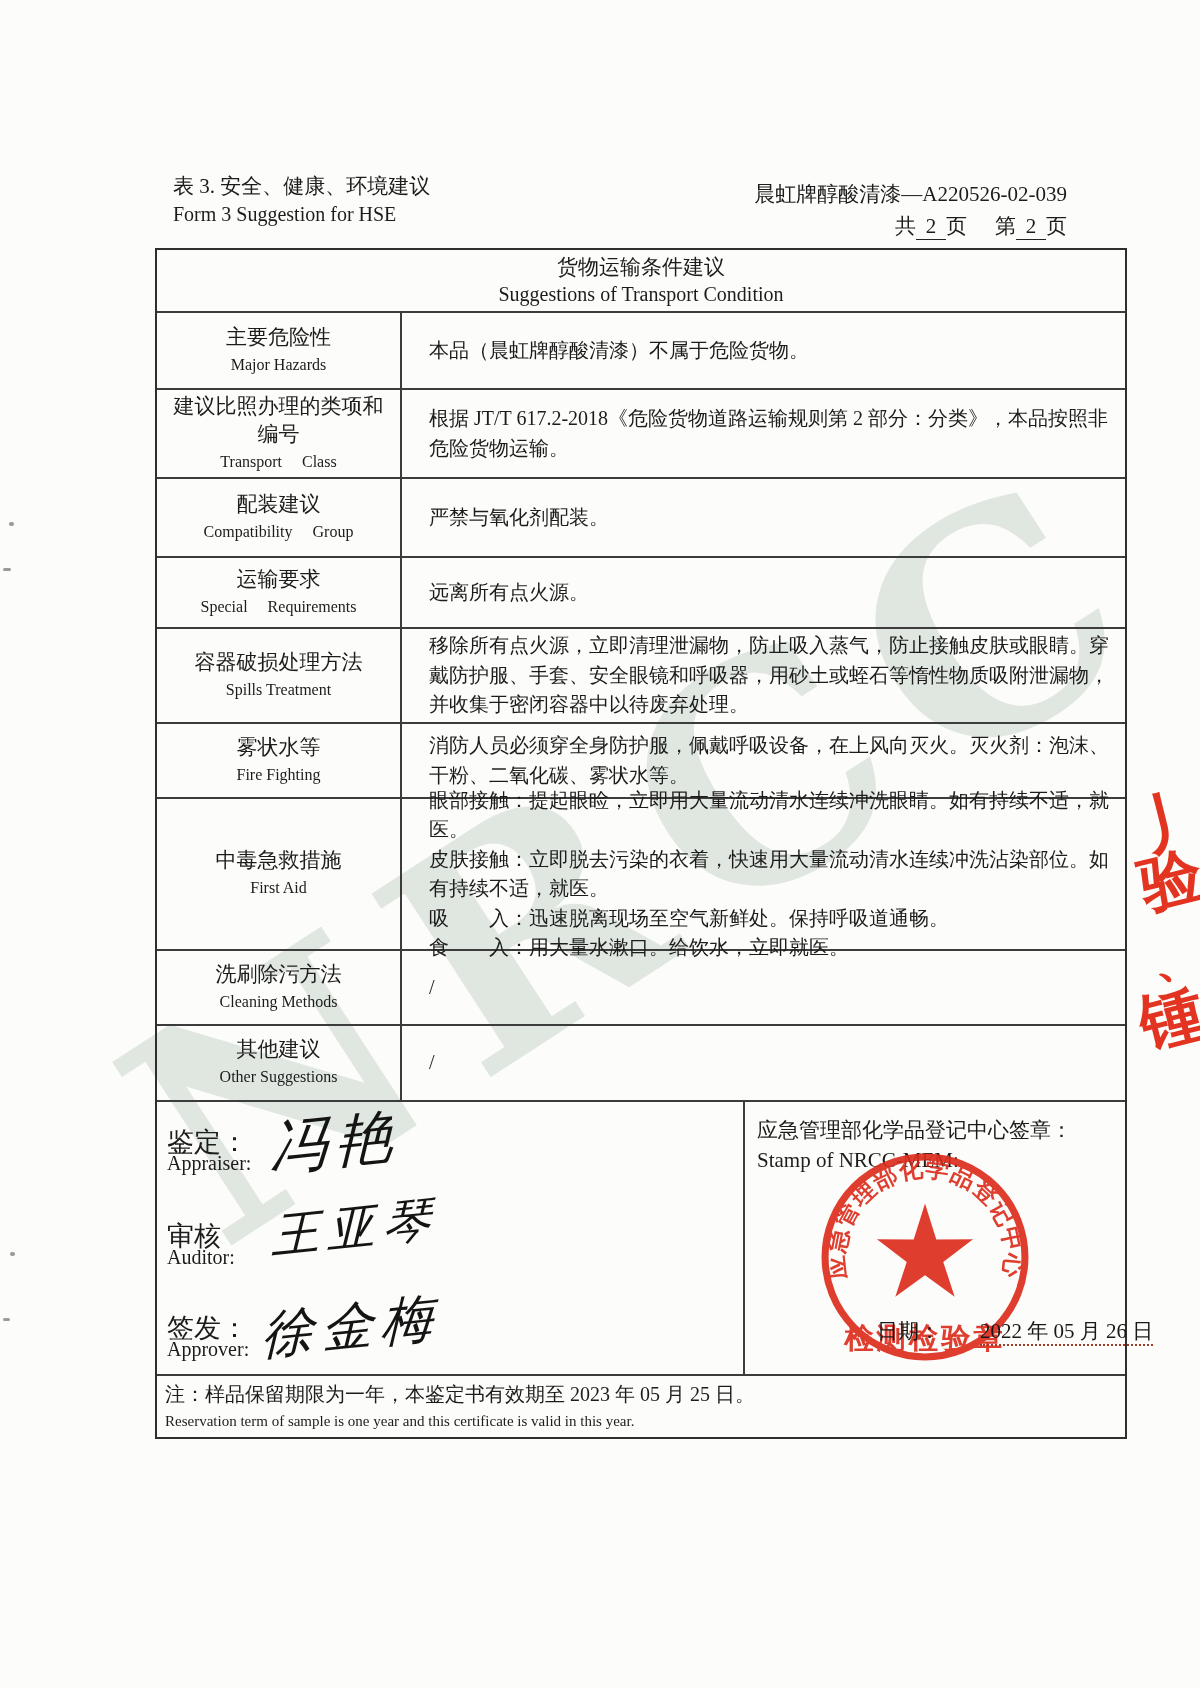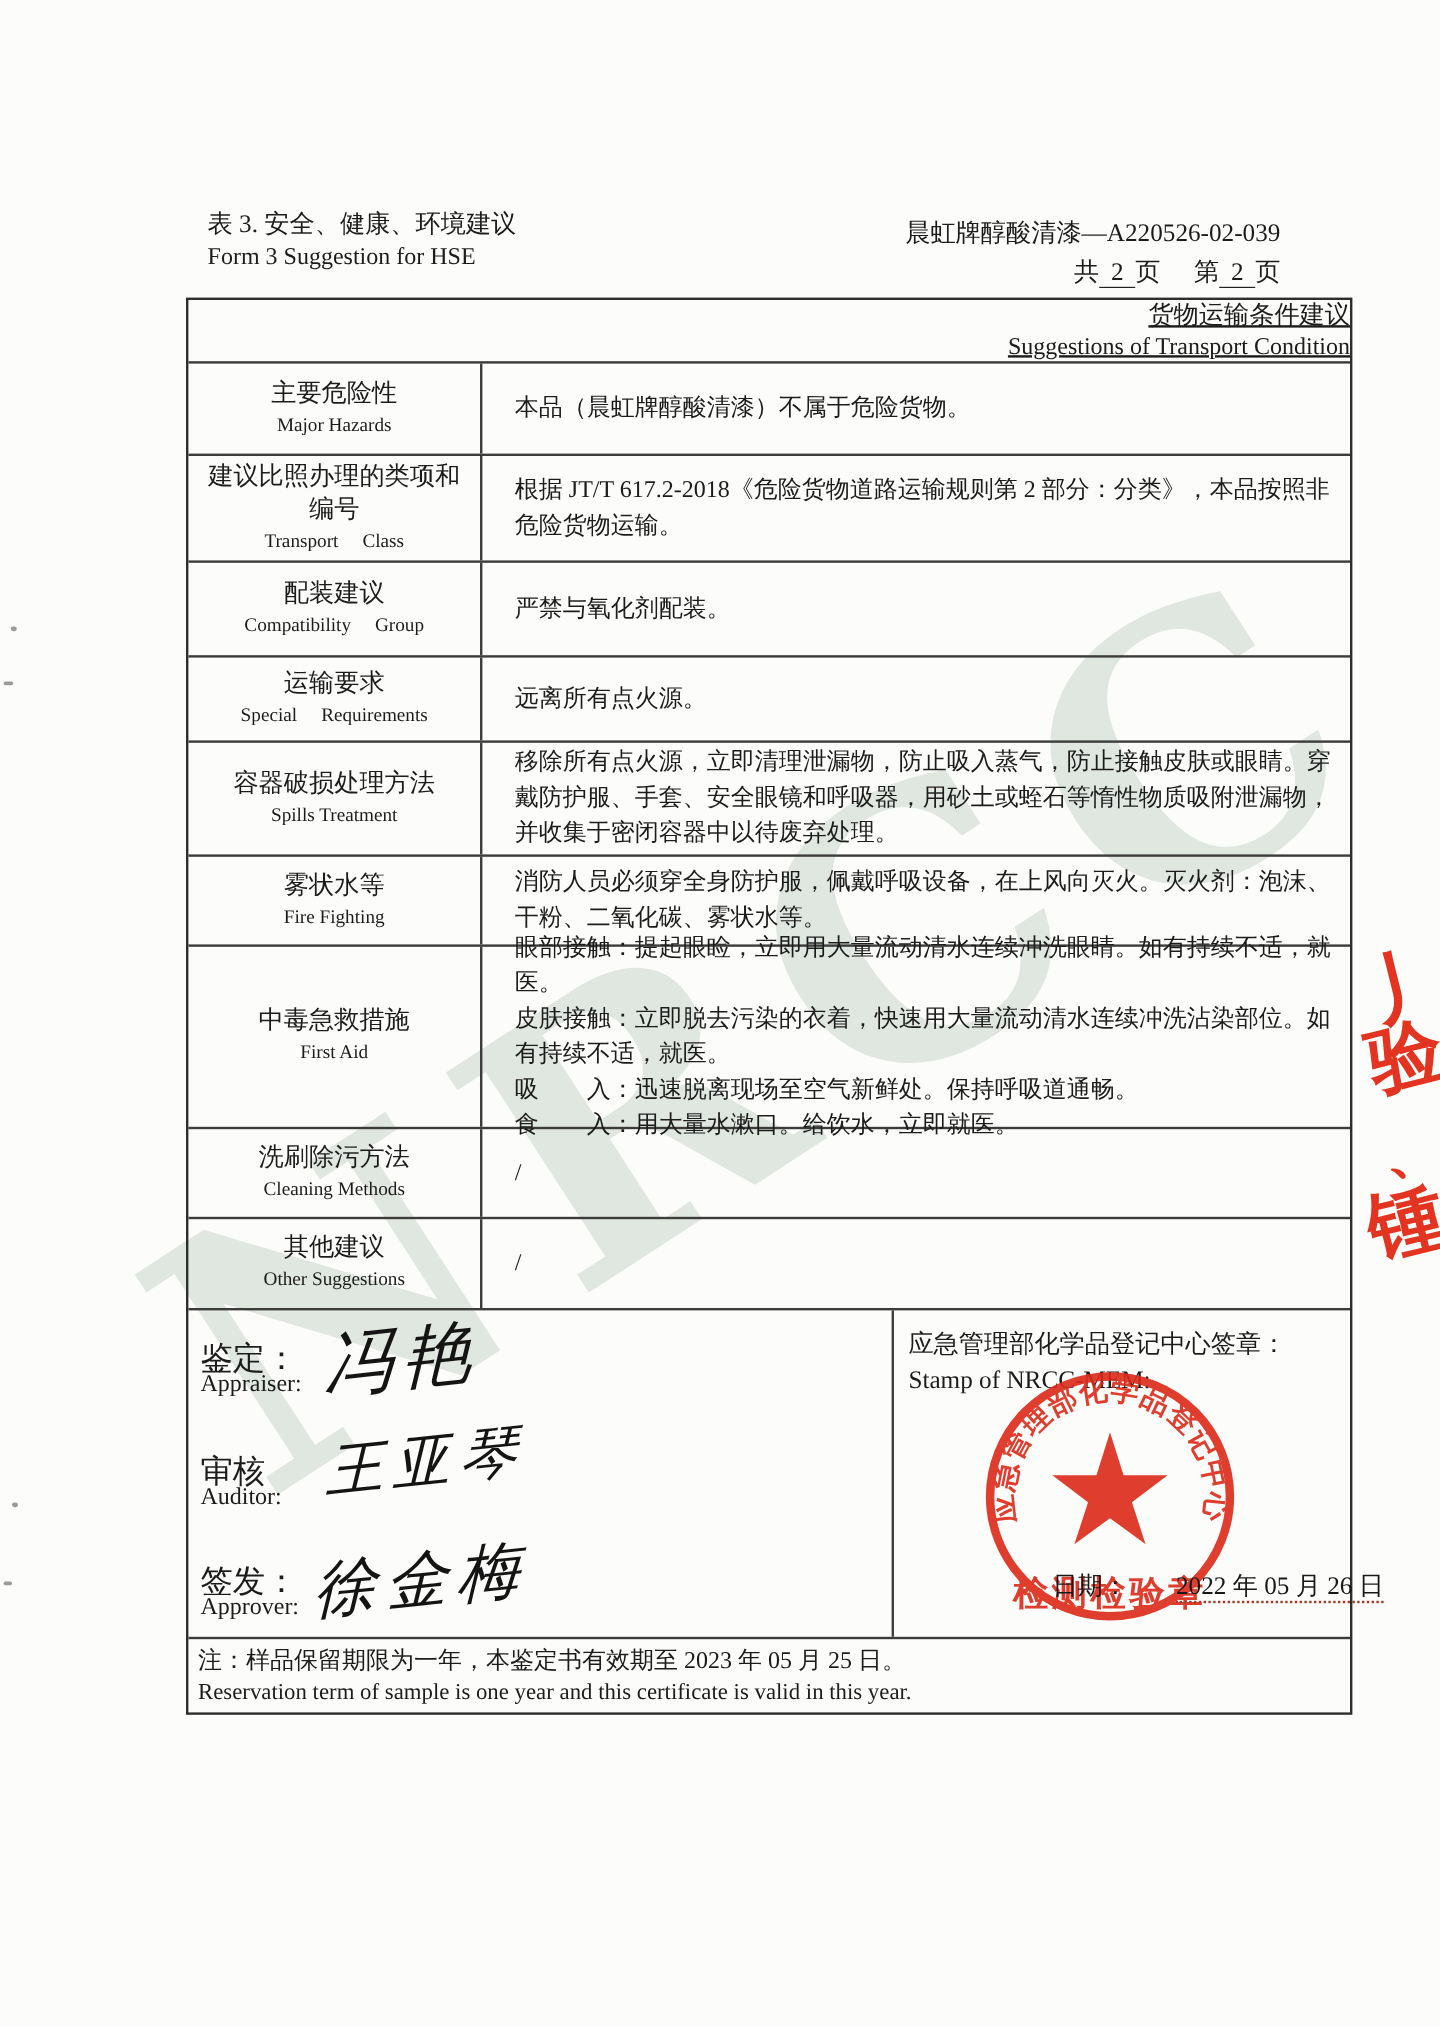--- a/index.html
+++ b/index.html
@@ -24,21 +24,21 @@
   .hdr-title-en { position: absolute; left: 173px; top: 203px; font-size: 20px; z-index: 3; }
   .hdr-code     { position: absolute; right: 133px; top: 180px; font-size: 21px; z-index: 3; }
   .hdr-pages    { position: absolute; right: 133px; top: 212px; font-size: 21px; z-index: 3; }
   .hdr-pages .num { display: inline-block; min-width: 30px; text-align: center; border-bottom: 1.5px solid #222; }
   .hdr-pages .gap { display: inline-block; width: 28px; }
   
   .tbl {
     position: absolute; left: 155px; top: 248px; width: 972px;
     border: 2px solid #2e2e2e; z-index: 2; background: transparent;
   }
-  .trow-title { height: 51px; display: flex; flex-direction: column; justify-content: center; align-items: flex-end; text-decoration: underline; }
+  .trow-title { height: 61px; display: flex; flex-direction: column; justify-content: center; align-items: center; }
   .t-zh { font-size: 21px; line-height: 27px; }
   .t-en { font-size: 20px; line-height: 27px; }
   .row { display: flex; border-top: 2px solid #3c3c3c; }
   .lab {
     width: 245px; border-right: 2px solid #3c3c3c; flex: none;
     display: flex; flex-direction: column; justify-content: center; align-items: center;
     text-align: center; padding: 2px 4px;
   }
   .lab .zh { font-size: 21px; line-height: 28px; font-family: Liberation Serif, serif; }
   .lab .en { font-size: 16px; line-height: 28px; }
@@ -60,21 +60,21 @@
     transform: rotate(-6deg) skewX(-6deg); z-index: 4;
   }
   .stamp-cell-zh { position: absolute; left: 12px; top: 14px; font-size: 21px; }
   .stamp-cell-en { position: absolute; left: 12px; top: 46px; font-size: 21px; }
   .stamp-svg { position: absolute; left: 72px; top: 48px; width: 216px; height: 214px; opacity: .9; z-index: 3; }
   .stamp-date { position: absolute; left: 132px; top: 215px; font-size: 21px; color: #181818; white-space: nowrap; z-index: 5; }
   .stamp-date .v { border-bottom: 2px dotted #a33a2a; padding-bottom: 1px; margin-left: 40px; }
   
   .noterow { border-top: 2px solid #3c3c3c; height: 63px; padding: 4px 8px 2px 8px; }
   .noterow .zh { font-size: 20px; line-height: 28px; }
-  .noterow .en { font-size: 19px; line-height: 26px; }
+  .noterow .en { font-size: 15px; line-height: 26px; }
   
   .edge-frag { position: absolute; z-index: 6; color: #e23420; font-weight: bold; pointer-events: none; }
   .edge-frag span { position: absolute; display: block; transform: rotate(-14deg); }
   .edge-frag .f0 { left: 1142px; top: 778px;  font-size: 64px; }
   .edge-frag .f1 { left: 1140px; top: 838px;  font-size: 62px; }
   .edge-frag .f2 { left: 1152px; top: 928px;  font-size: 46px; }
   .edge-frag .f3 { left: 1140px; top: 975px;  font-size: 64px; }
   
   .speck { position: absolute; background: #9a9a9a; border-radius: 2px; z-index: 2; }
 </style>

